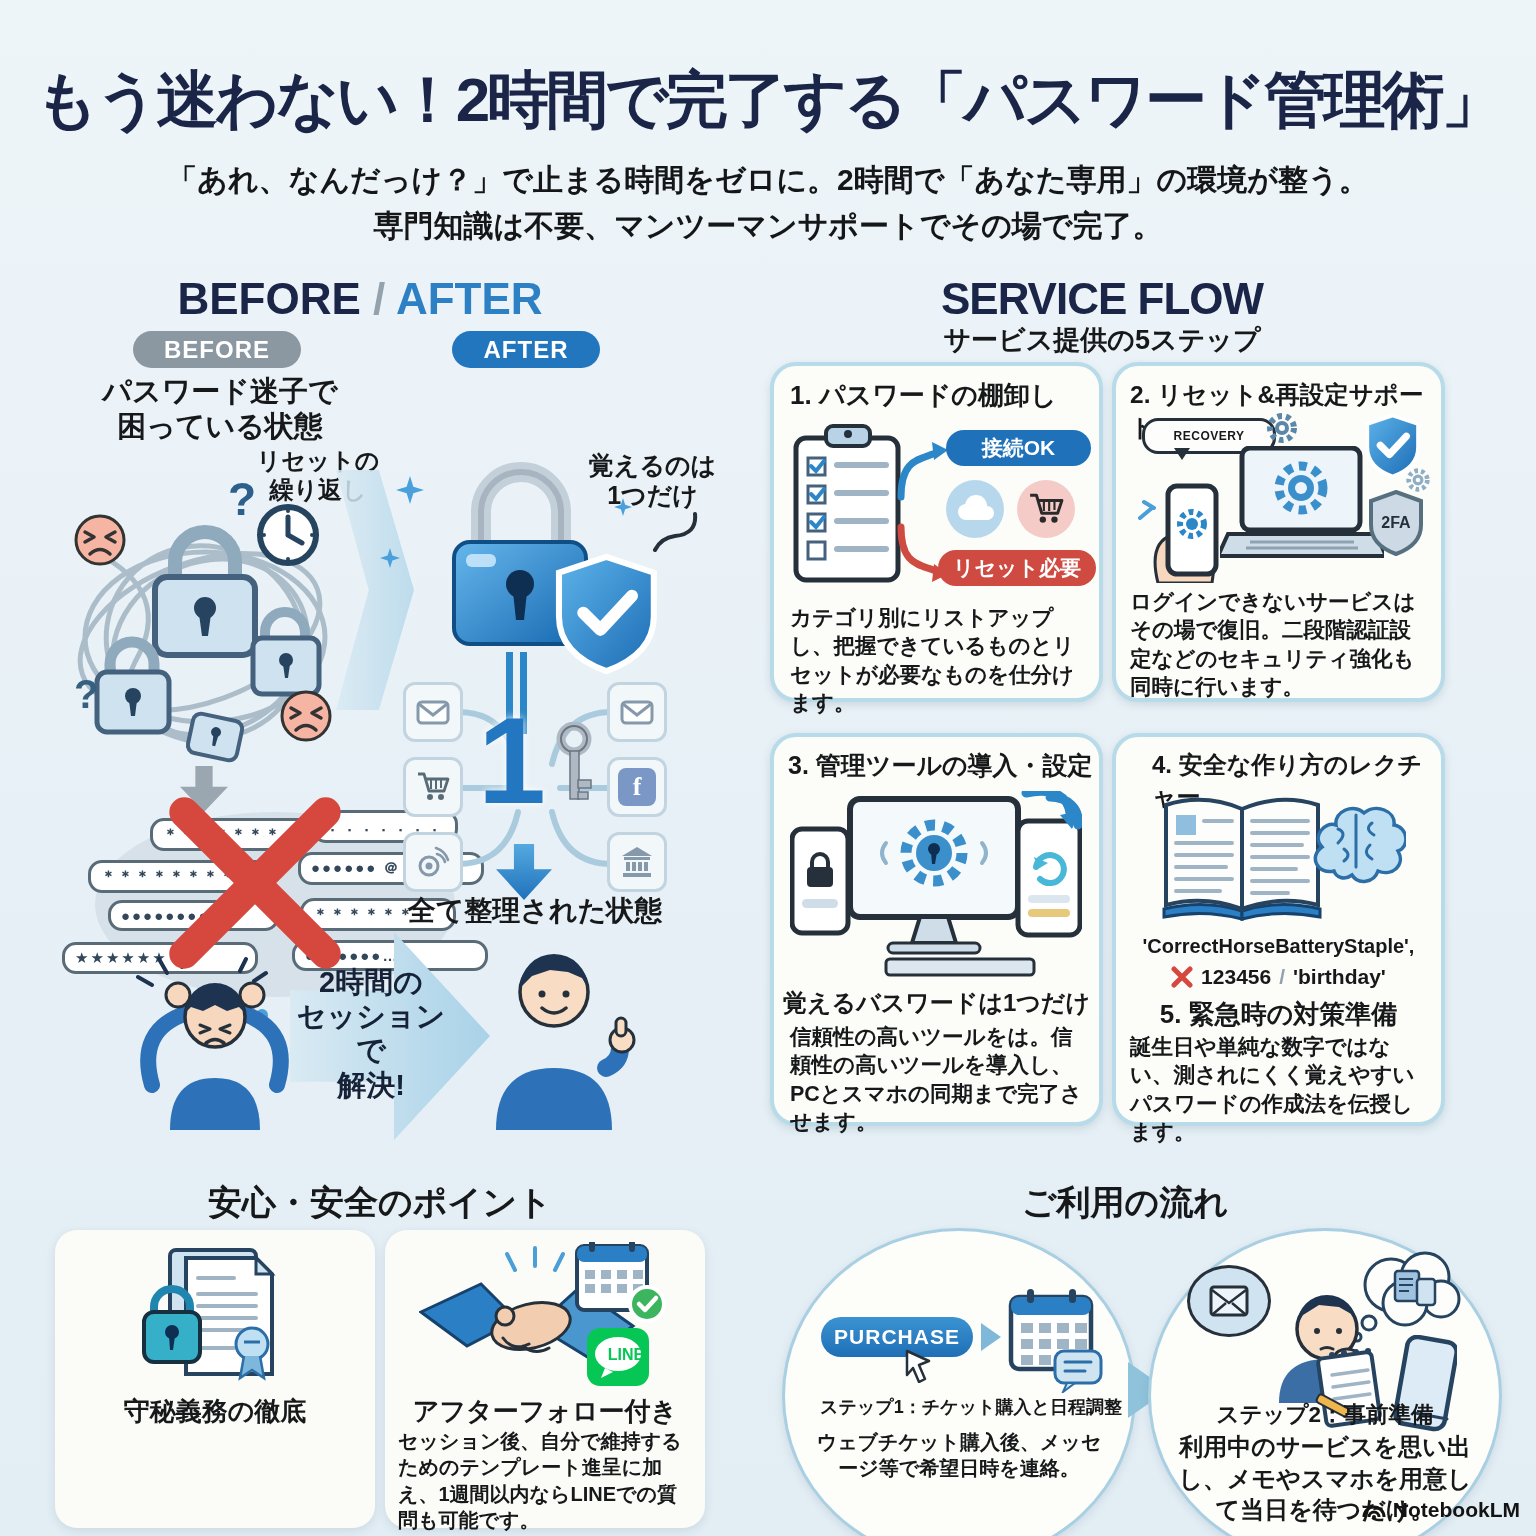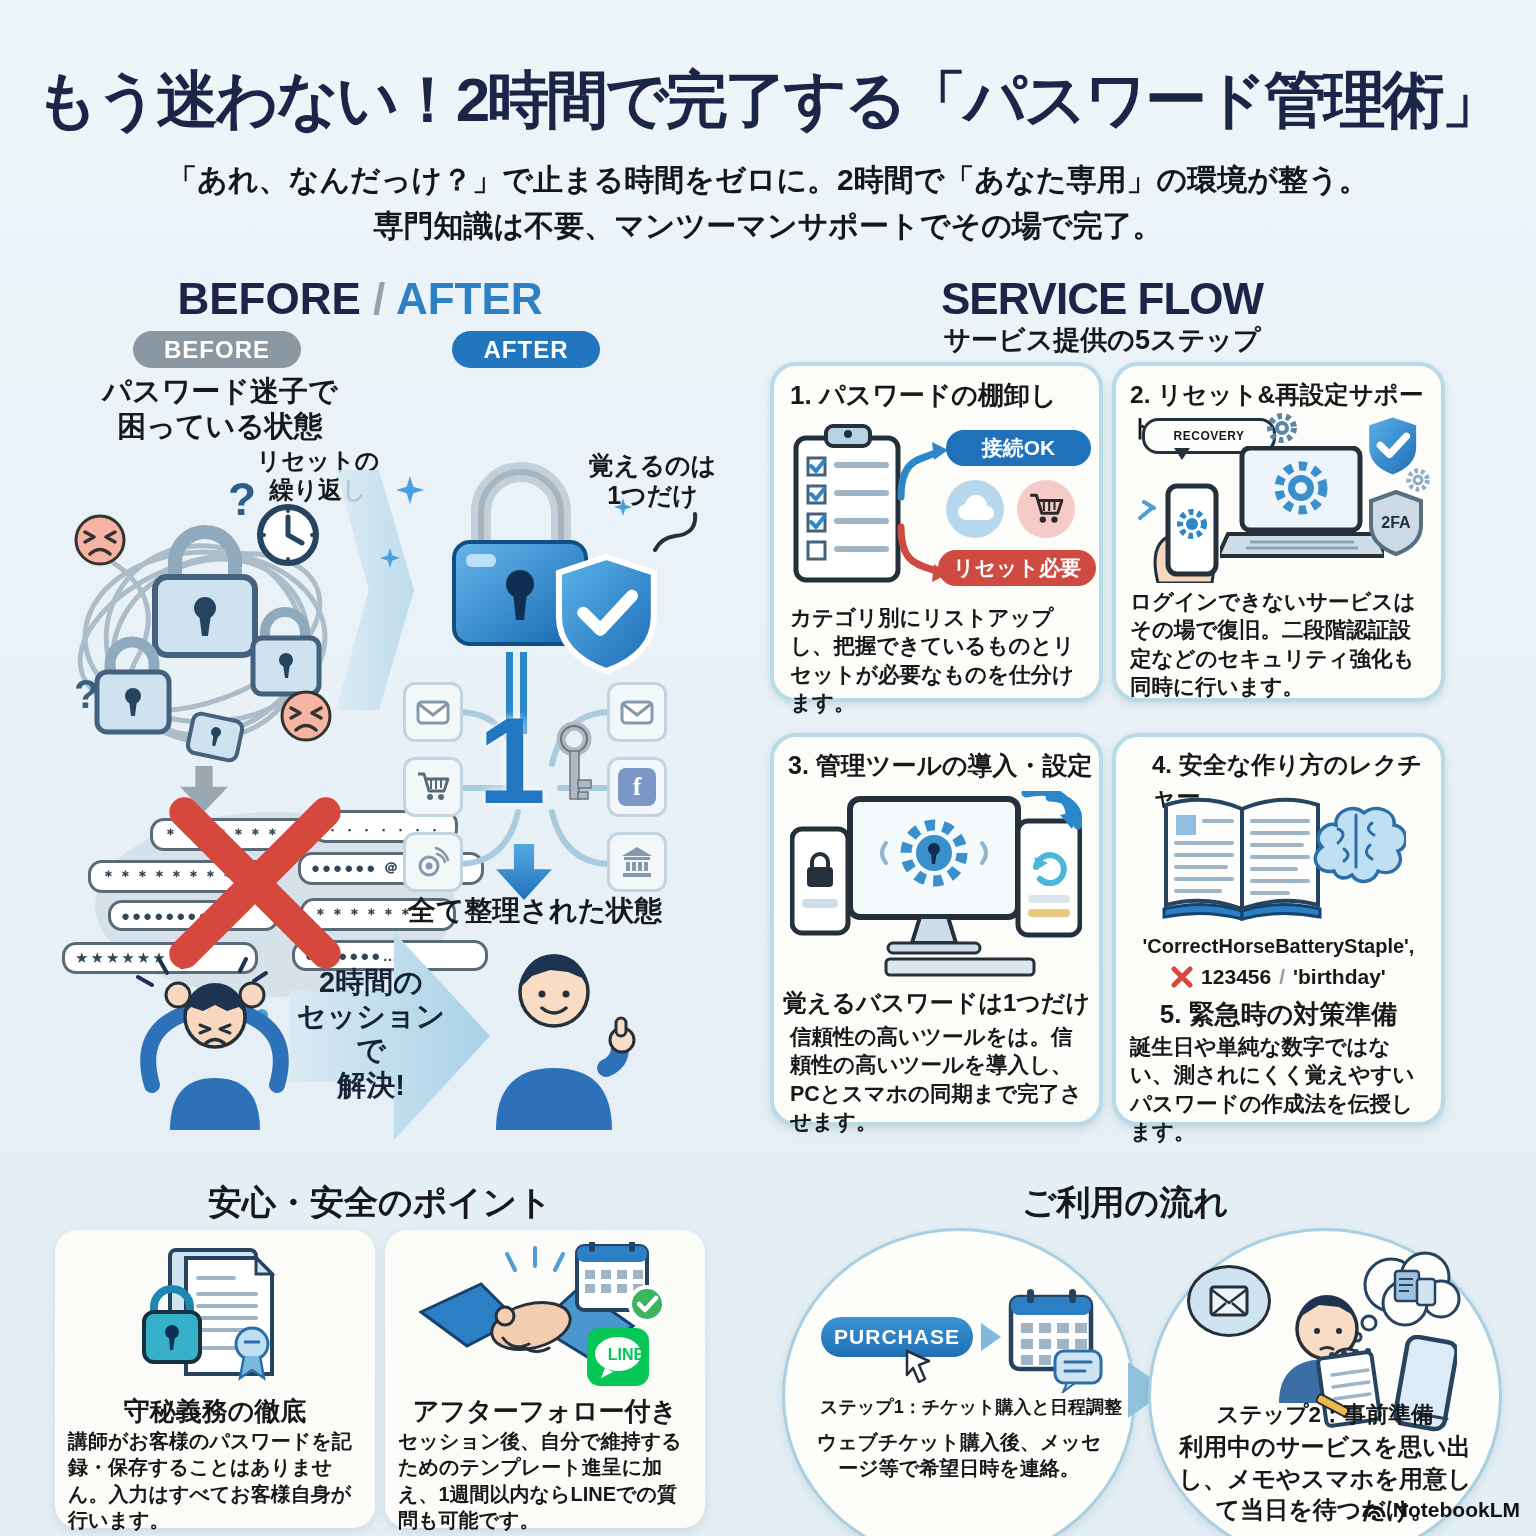--- a/index.html
+++ b/index.html
@@ -459,21 +459,20 @@
       </g>
       <path d="M14 72 v-9 a18 18 0 0 1 36 0 v9" stroke="#1f86b0" stroke-width="8" fill="none"></path>
       <rect x="4" y="68" width="56" height="50" rx="10" fill="#35b0c8" stroke="#16303f" stroke-width="4"></rect>
       <circle cx="32" cy="88" r="7" fill="#0e2f52"></circle>
         <path d="M29 92 h6 l-2 14 h-3 z" fill="#0e2f52"></path>
       <circle cx="112" cy="100" r="16" fill="#bfe0f2" stroke="#2b6ea8" stroke-width="3"></circle>
       <path d="M104 112 l-4 22 12 -8 12 8 -4 -22" fill="#7db8dc" stroke="#2b6ea8" stroke-width="2.5"></path>
       <path d="M104 98 h16" stroke="#2b6ea8" stroke-width="3"></path>
     </svg>
     <div class="ab ctr w900" style="left:0;top:164px;width:100%;font-size:26px;">守秘義務の徹底</div>
-    <div class="ab desc" style="left:13px;top:198px;width:294px;font-size:20px;">講師がお客様のパスワードを記録・保存することはありません。入力はすべてお客様自身が行います。</div>
   </div>
 
   <div class="bcard" style="left:385px;top:1230px;width:320px;height:298px;">
     <svg class="ab" style="left:34px;top:12px;" width="252" height="150" viewBox="0 0 252 150">
       <path d="M96 28 l-8 -16 M116 24 l0 -18 M136 28 l8 -16" stroke="#4a9fd8" stroke-width="4" stroke-linecap="round"></path>
       <path d="M2 70 L62 42 L98 78 L48 104 Z" fill="#2b7fc4" stroke="#16426e" stroke-width="3"></path>
       <path d="M214 84 L160 46 L118 84 L170 116 Z" fill="#4a97cf" stroke="#16426e" stroke-width="3"></path>
       <ellipse cx="112" cy="84" rx="40" ry="22" transform="rotate(-14 112 84)" fill="#f3cdb0" stroke="#26303a" stroke-width="3"></ellipse>
       <path d="M84 96 q10 14 26 6 M104 104 q12 10 26 2" stroke="#26303a" stroke-width="3" fill="none" stroke-linecap="round"></path>
       <circle cx="86" cy="74" r="9" fill="#f3cdb0" stroke="#26303a" stroke-width="3"></circle>

